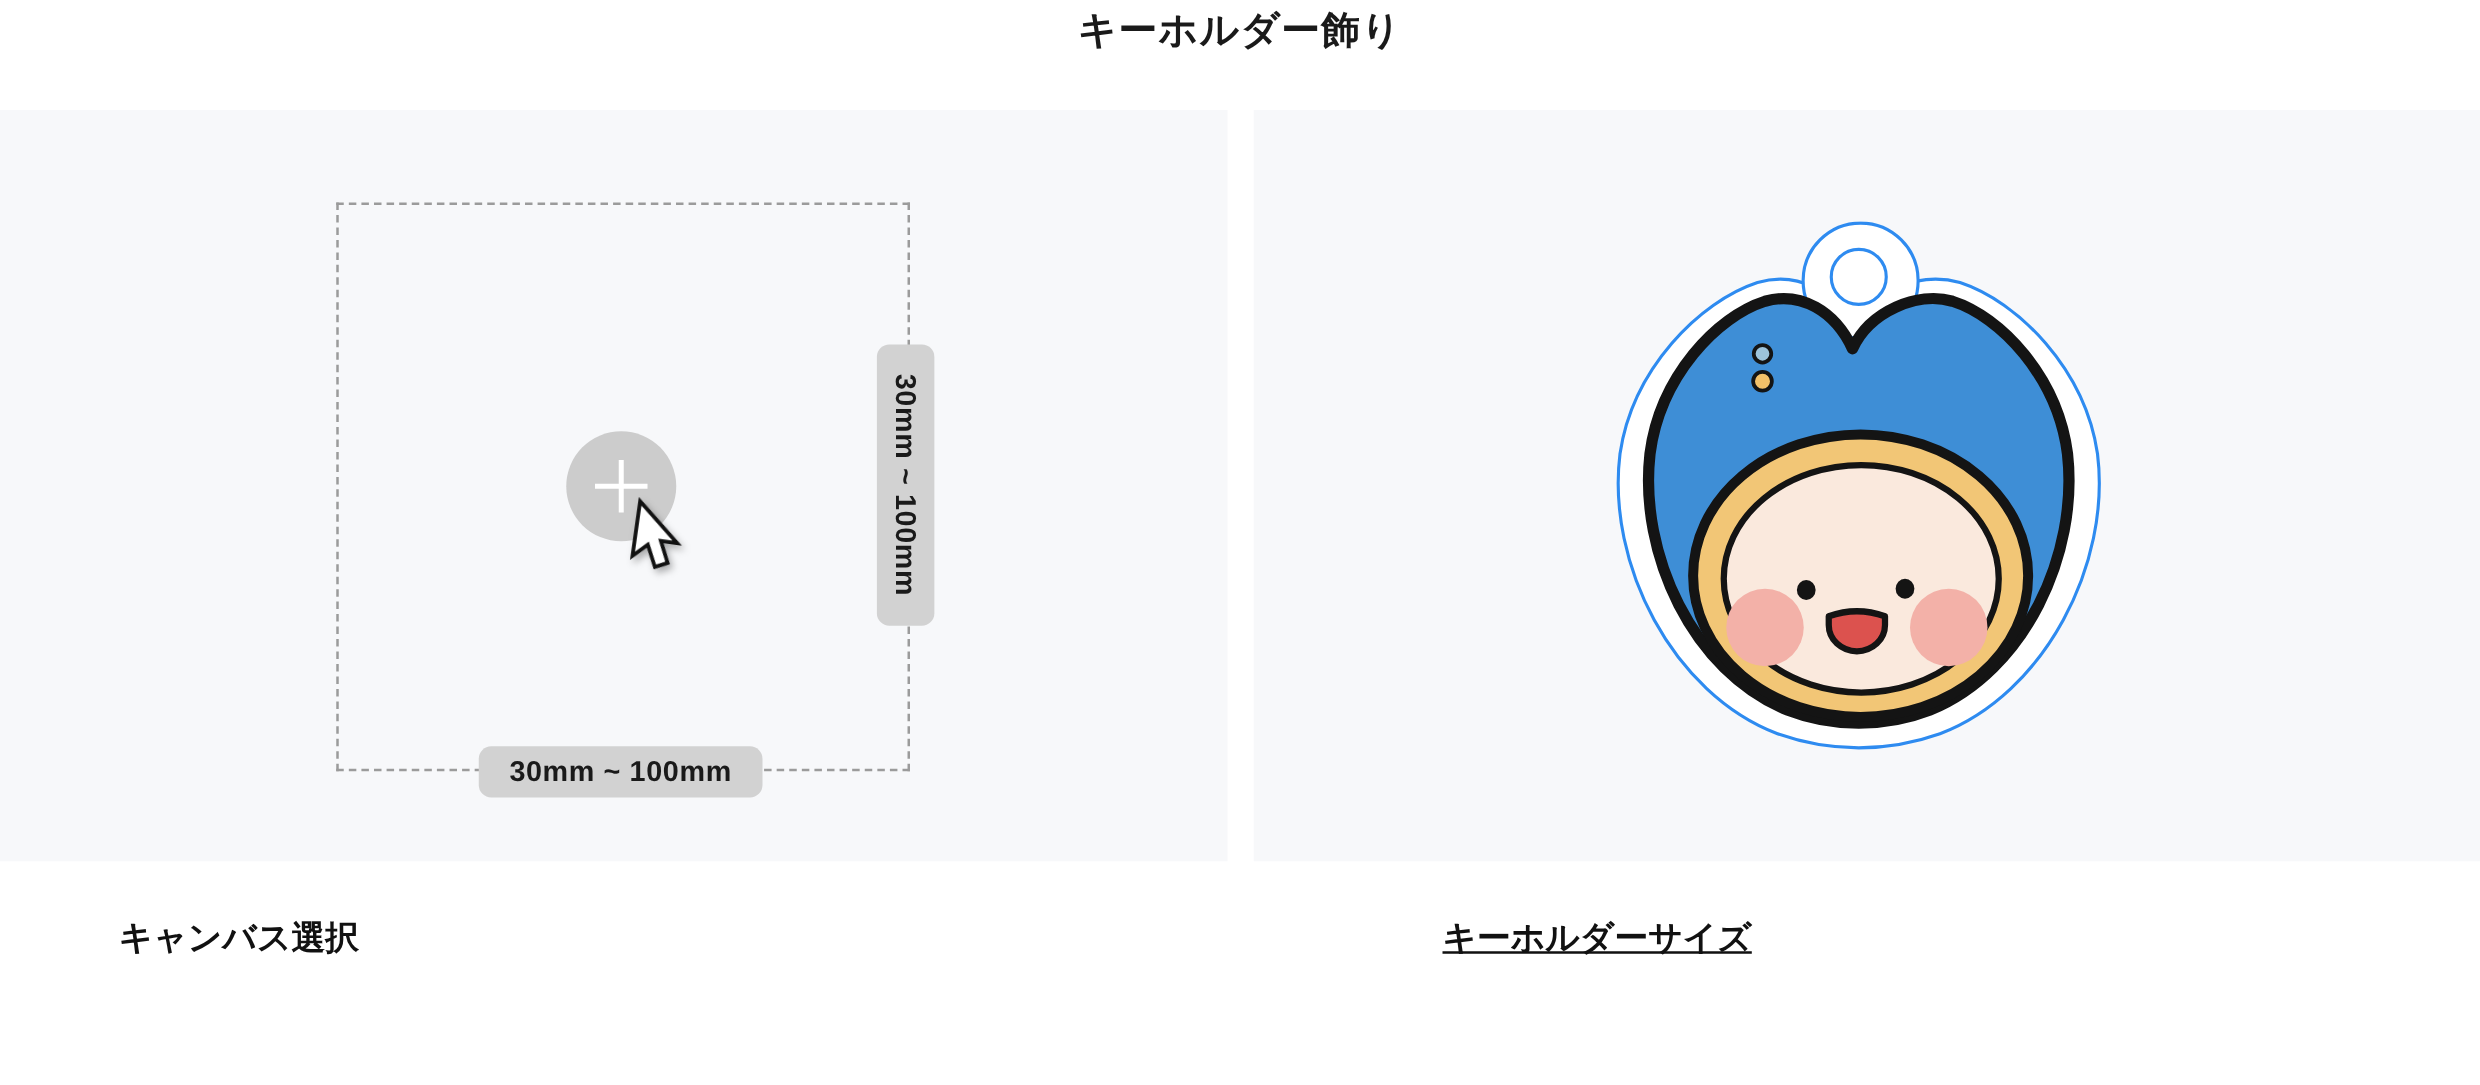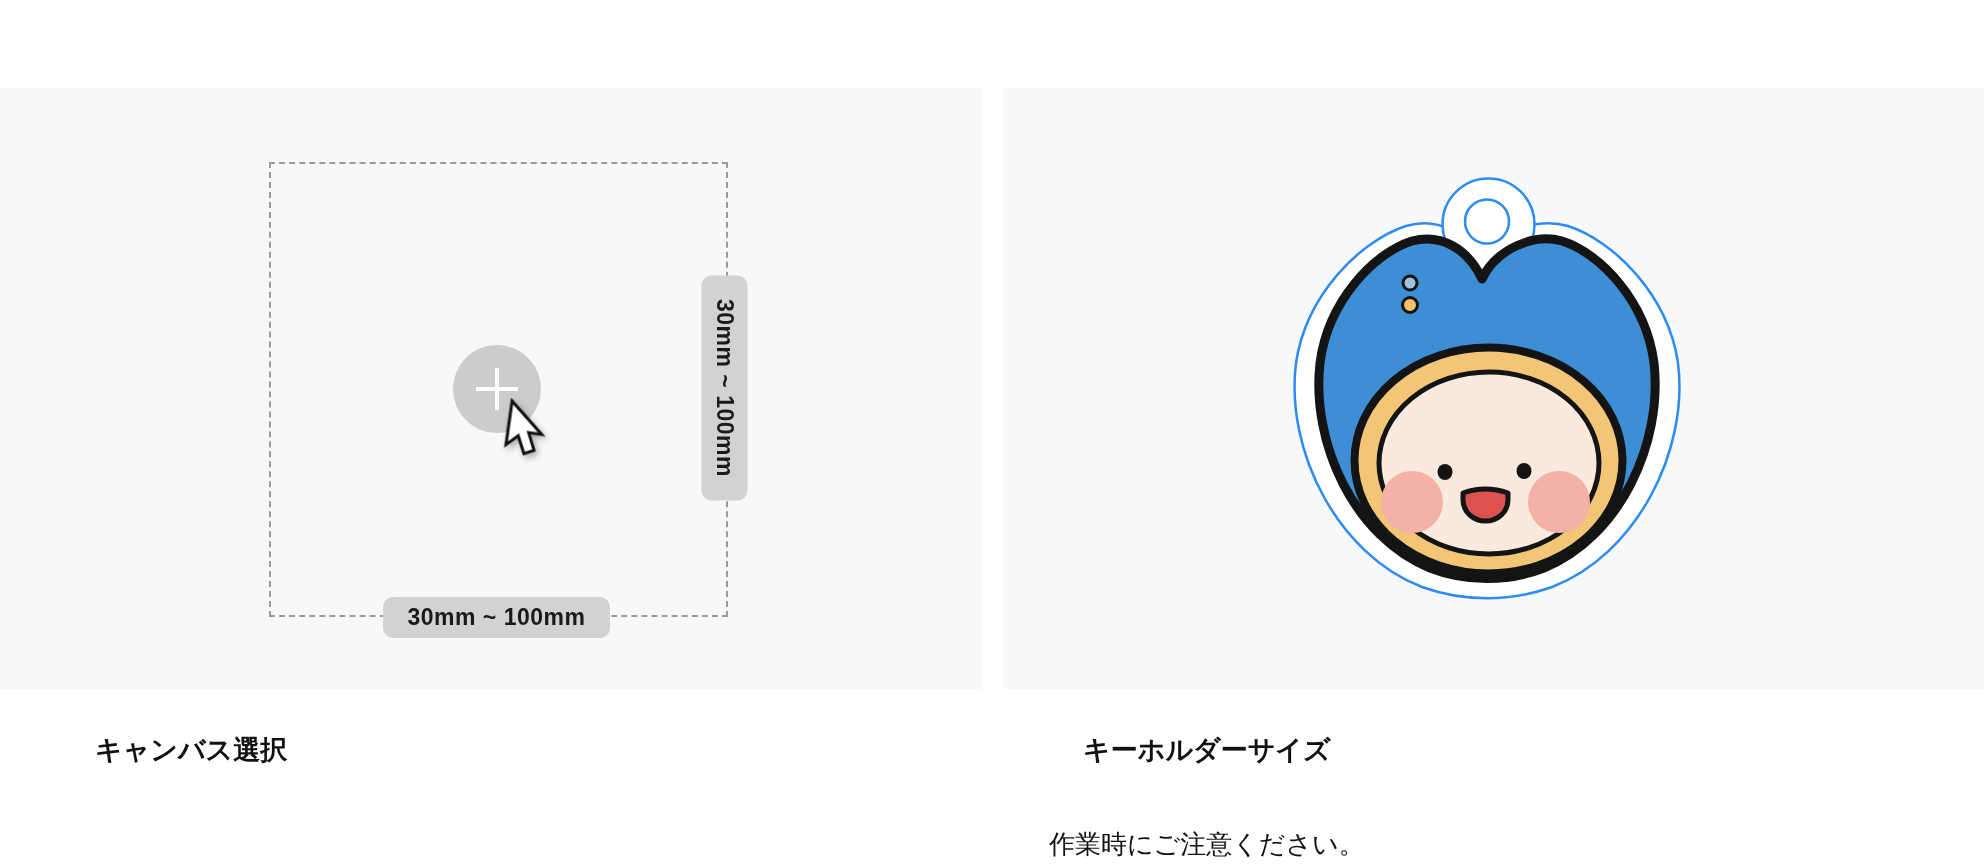--- a/index.html
+++ b/index.html
@@ -41,29 +41,30 @@
     display: flex; align-items: center; justify-content: center;
     letter-spacing: 0.5px; z-index: 4; white-space: nowrap;
   }
   .h-size-label { left: 383px; top: 509px; width: 227px; height: 41px; }
   .v-size-label { left: 612px; top: 277px; width: 225px; height: 46px; transform: rotate(90deg); }
 
   .charm-wrap { position: absolute; left: 279px; top: 89px; width: 420px; height: 428px; }
 
   .section { position: absolute; top: 730px; color: var(--body-text); }
   .section-left  { left: 95px; }
-  .section-right { left: 1049px; }
+  .section-right { left: 1154px; text-decoration: underline; }
   .section h2 { font-size: 27px; font-weight: 700; line-height: 40px; color: var(--body-text); text-align: center; }
   .section p  { margin-top: 14px; font-size: 26px; font-weight: 400; line-height: 40px; }
 </style>
 </head>
 <body>
 
 <div id="root">
 
+  <div class="page-title">キーホルダー飾り</div>
 
   <div class="panel panel-left">
 
     <div class="dashed-box"></div>
 
     <button class="plus-btn">
       <svg width="46" height="46" viewBox="0 0 46 46">
         <line x1="23" y1="2" x2="23" y2="44" style="stroke:var(--plus-sign)" stroke-width="4"></line>
         <line x1="2" y1="23" x2="44" y2="23" style="stroke:var(--plus-sign)" stroke-width="4"></line>
       </svg>
@@ -113,17 +114,16 @@
   </div>
 
   <div class="section section-left">
     <h2>キャンバス選択</h2>
   </div>
 
   <div class="section section-right">
     <h2>キーホルダーサイズ</h2>
     <p>
       <br>
-      <span>作業時にご注意ください。</span>
     </p>
   </div>
 
 </div>
 
 </body></html>

